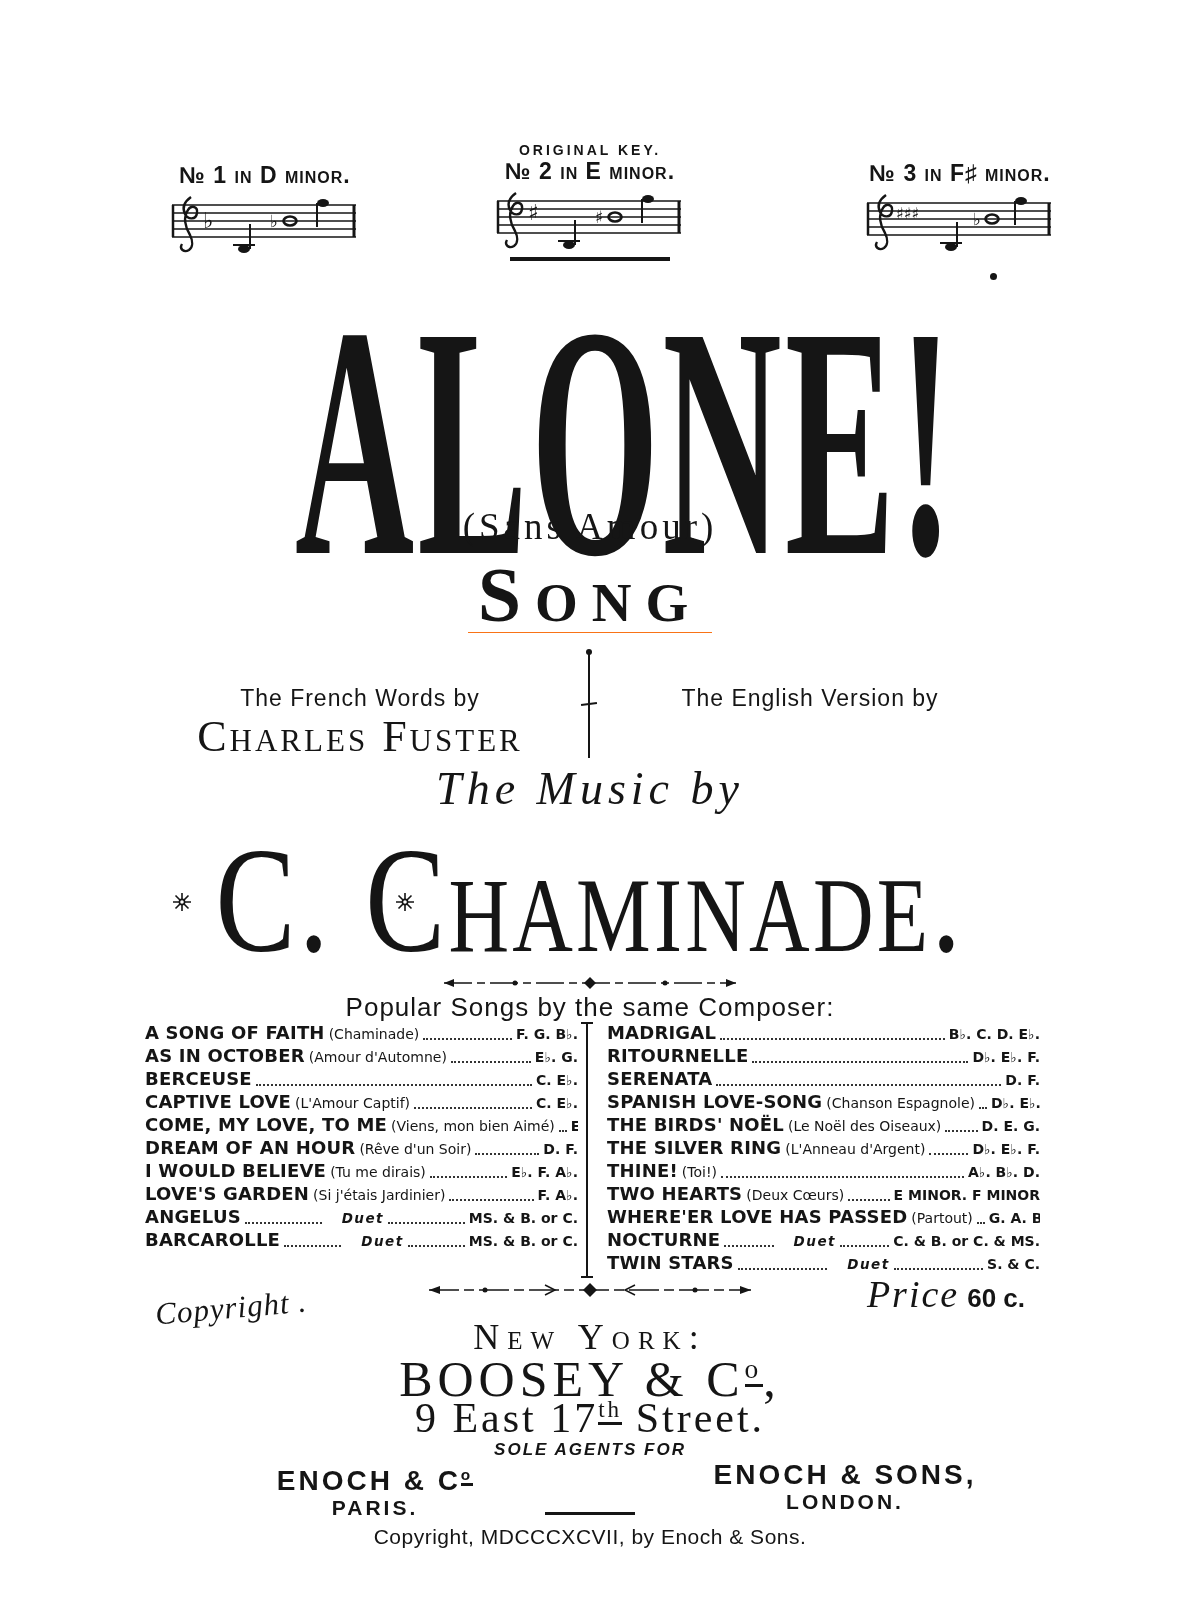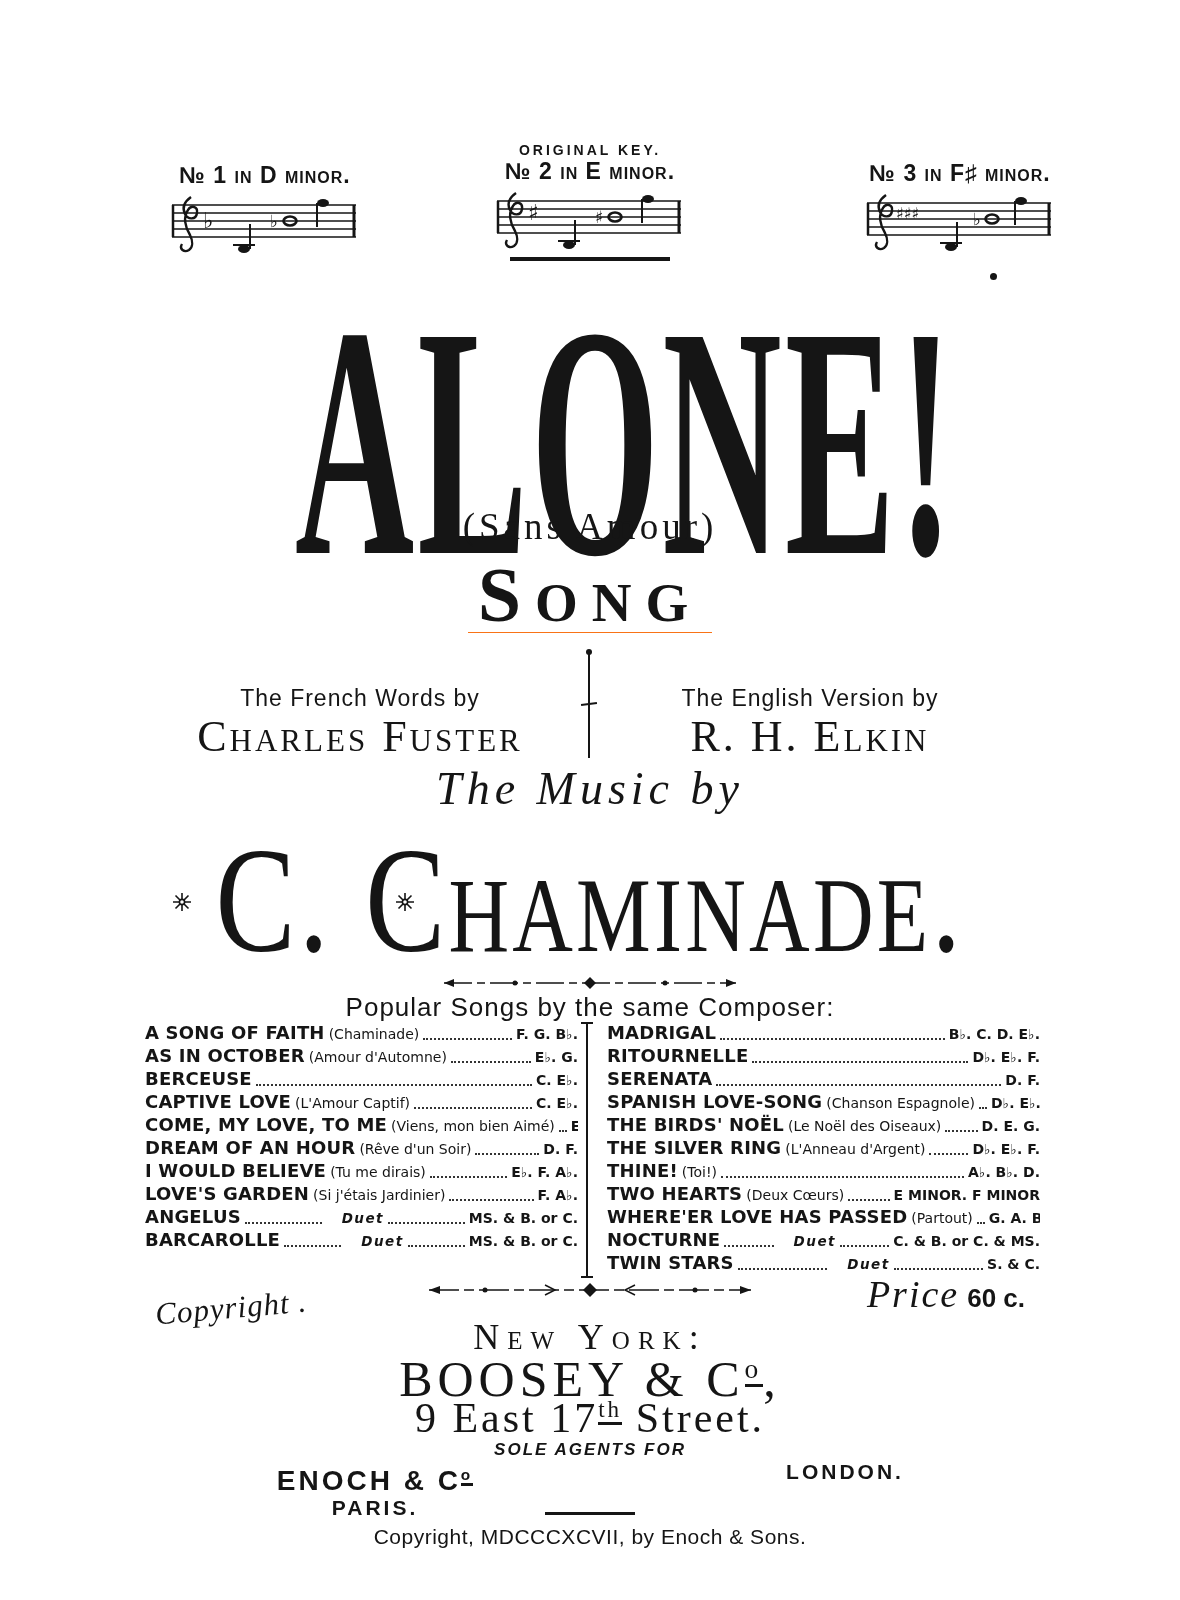--- a/index.html
+++ b/index.html
@@ -159,21 +159,20 @@
     <span class="songword">Song</span>
   </div>
 
   <div class="abs" style="left:160px;top:648px;width:400px;text-align:center;">
     <div class="credit-h">The French Words by</div>
     <div class="credit-n">Charles Fuster</div>
   </div>
   <div class="abs dagger" style="left:588px;top:652px;height:106px;"></div>
   <div class="abs" style="left:610px;top:648px;width:400px;text-align:center;">
     <div class="credit-h">The English Version by</div>
-    <div class="credit-n">R. H. Elkin</div>
   </div>
 
   <div class="abs ctr musicby" style="top:762px;">The Music by</div>
 
   <div class="abs ctr" style="top:830px;">
     <div class="composer">C. Chaminade.</div>
   </div>
   <svg class="abs star-orn" style="left:172px;top:892px;" width="20" height="20" viewBox="0 0 20 20">
     <path d="M10 1v18M1 10h18M3.5 3.5l13 13M16.5 3.5l-13 13" stroke="#151515" stroke-width="1.6"></path>
     <circle cx="10" cy="10" r="2.6" fill="#fff" stroke="#151515" stroke-width="1.6"></circle>
@@ -346,20 +345,21 @@
   <div class="abs ctr city" style="top:1316px;">New York:</div>
   <div class="abs ctr pub" style="top:1344px;"><span>BOOSEY &amp; C</span><span class="sup-u">o</span><span>,</span></div>
   <div class="abs ctr addr" style="top:1394px;"><span>9 East 17</span><span class="sup-u">th</span><span> Street.</span></div>
   <div class="abs ctr soleagents" style="top:1440px;">SOLE AGENTS FOR</div>
 
   <div class="abs" style="left:230px;top:1460px;width:290px;text-align:center;">
     <div class="agent-n"><span>ENOCH &amp; C</span><span class="sup-u">o</span></div>
     <div class="agent-c">PARIS.</div>
   </div>
   <div class="abs" style="left:690px;top:1460px;width:310px;text-align:center;">
+    <div class="agent-n">ENOCH &amp; SONS,</div>
     <div class="agent-c">LONDON.</div>
   </div>
 
   <div class="abs ctr" style="top:1512px;">
       <div class="midrule"></div>
     </div>
   <div class="abs ctr finalcopy" style="top:1525px;">Copyright, MDCCCXCVII, by Enoch &amp; Sons.</div>
 
 </div>
 

